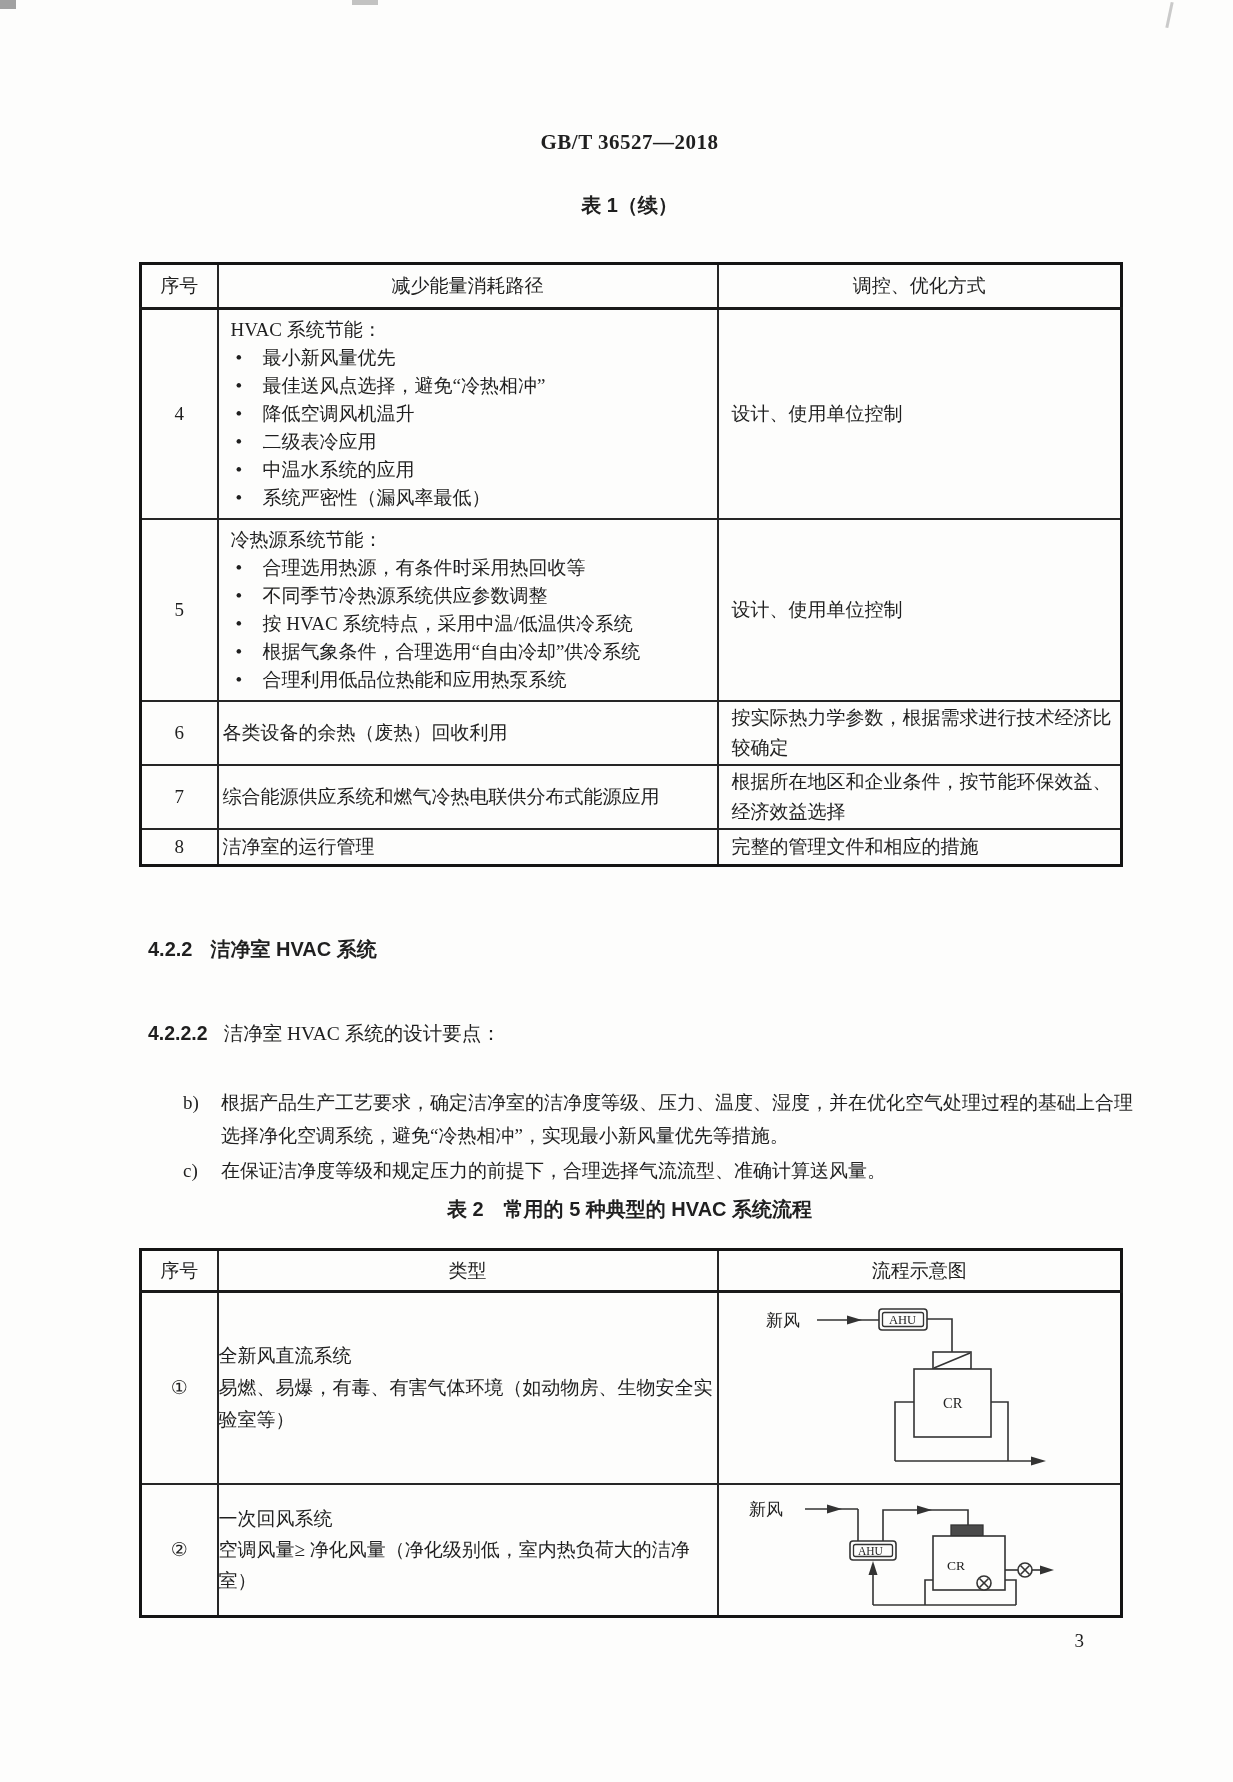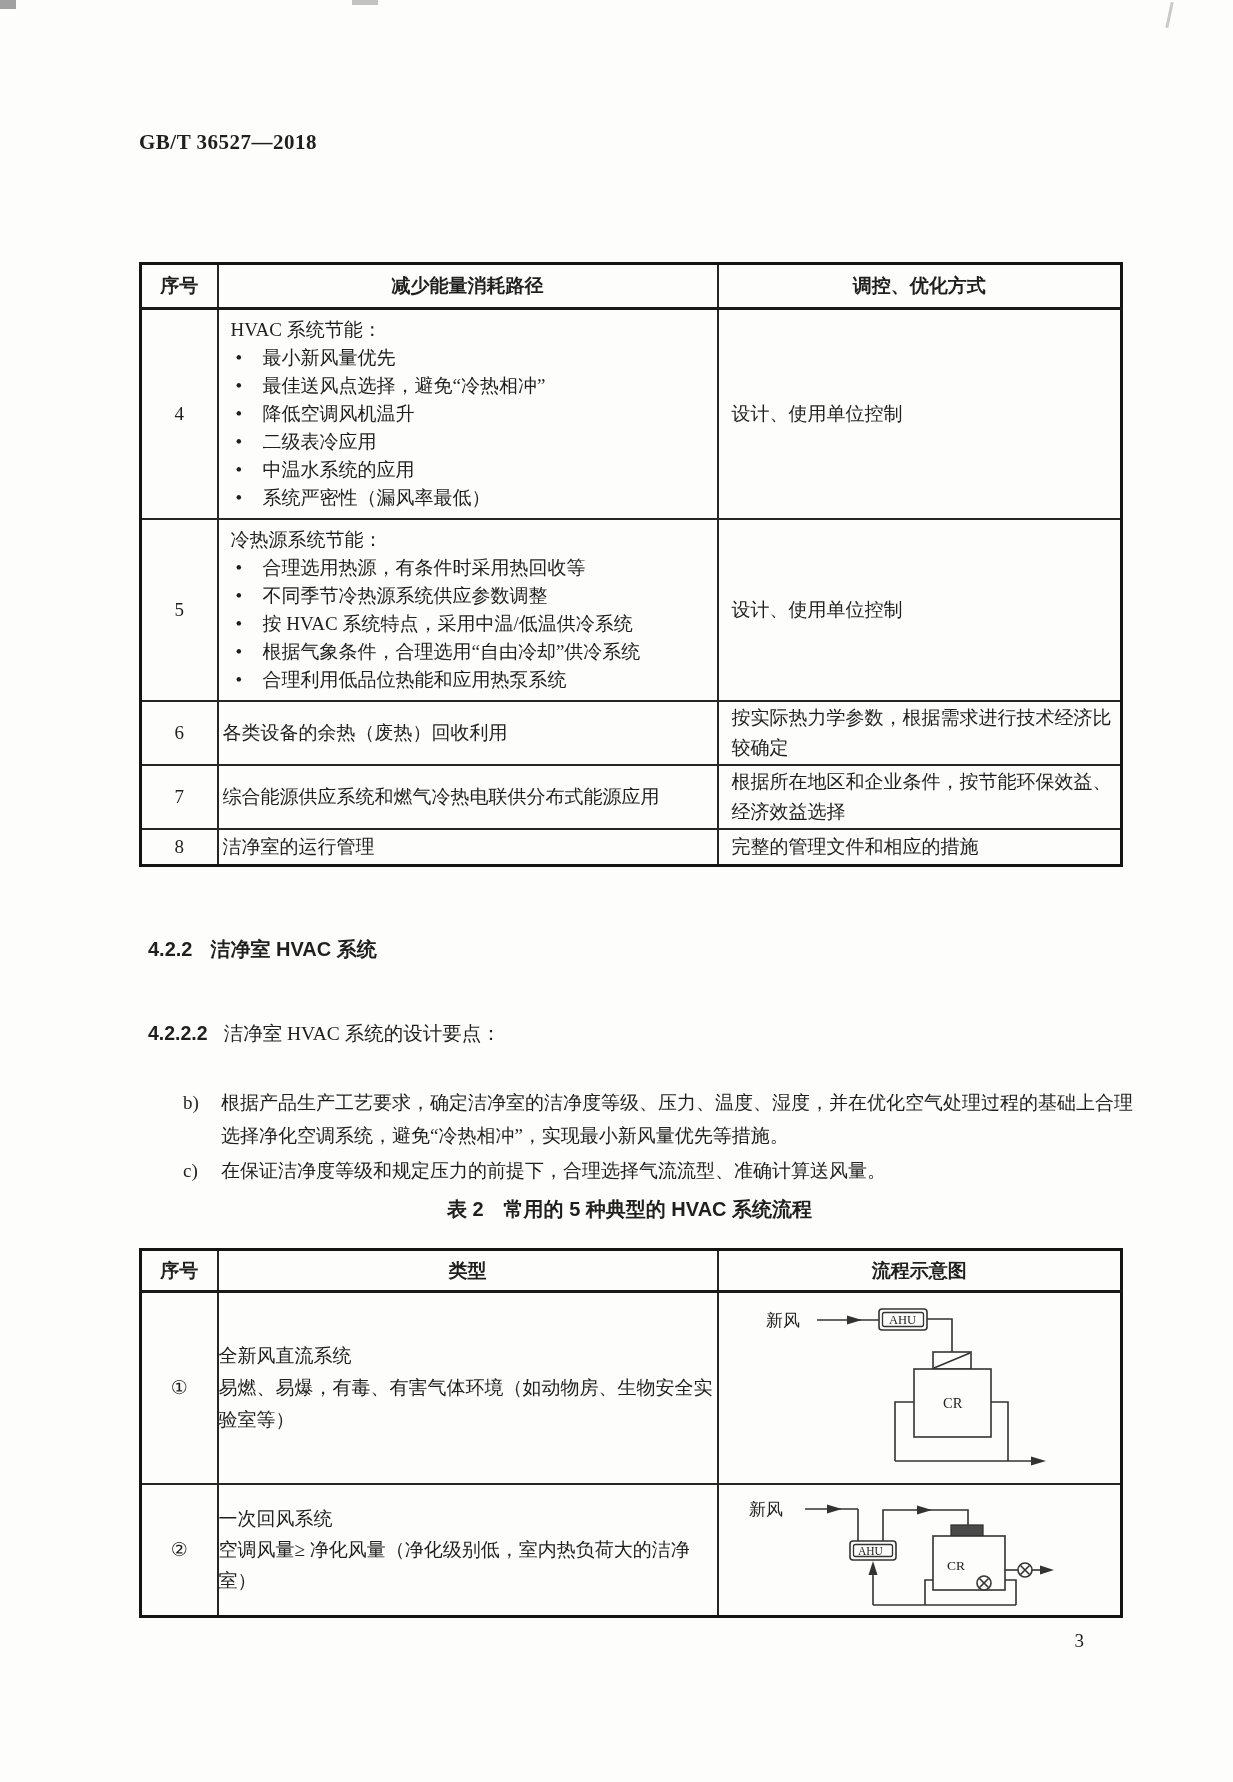--- a/index.html
+++ b/index.html
@@ -2,36 +2,36 @@
 <html><head>
 <meta charset="utf-8">
 <style>
   html,body{margin:0;padding:0;background:#e8e8e8;}
   .page{position:relative;width:1233px;height:1782px;background:#fdfdfc;margin:0 auto;overflow:hidden;
         font-family:"Liberation Serif","DejaVu Serif",serif;color:#1f1f1f;}
   .artifact{position:absolute;background:#555;opacity:.55;}
   .a1{left:0;top:0;width:16px;height:9px;}
   .a2{left:352px;top:0;width:26px;height:5px;opacity:.35;}
   .a3{left:1168px;top:2px;width:3px;height:26px;opacity:.3;transform:rotate(12deg);}
-  .doc-number{position:absolute;left:139px;top:130px;width:981px;text-align:left;
+  .doc-number{position:absolute;left:139px;top:130px;width:981px;text-align:center;
               font-weight:bold;font-size:21px;letter-spacing:.5px;font-family:Liberation Serif, serif;}
   .t-title{position:absolute;left:139px;width:981px;text-align:center;font-weight:bold;font-size:20px;
            font-family:"Liberation Sans","DejaVu Sans",sans-serif;}
   .t1-title{top:192px;}
   .t2-title{top:1196px;}
   table.gbtable{position:absolute;left:139px;width:981px;border-collapse:collapse;table-layout:fixed;
                 font-size:19px;}
   #table1{top:262px;}
   #table2{top:1248px;}
   .gbtable col.c1{width:77px;}
   .gbtable col.c2{width:500px;}
   .gbtable col.c3{width:404px;}
   .gbtable th,.gbtable td{border:2px solid #262626;padding:0;vertical-align:middle;}
   table.gbtable{border:3px solid #141414;}
-  .gbtable th{font-weight:bold;text-align:center;border-bottom:3px solid #1a1a1a;
+  .gbtable th{font-weight:normal;text-align:center;border-bottom:3px solid #1a1a1a;
               font-family:"Liberation Sans","DejaVu Sans",sans-serif;font-size:19px;}
   td.num{text-align:center;}
   td.pathcell{vertical-align:middle;padding:6px 6px 6px 0;}
   .celltitle{padding-left:12px;line-height:28px;}
   .bullet{position:relative;padding-left:44px;line-height:28px;}
   .bullet .dot{position:absolute;left:17px;top:0;}
   td.single{padding-left:4px;}
   td.ctrl{padding-left:13px;padding-right:8px;line-height:30px;}
   td.fncell{padding:4px 10px 4px 37px;line-height:28px;font-size:18.5px;}
   .fnline sup{font-size:12px;margin-right:10px;}
@@ -58,20 +58,21 @@
 <body>
 
 <div class="page">
 
   <div class="artifact a1"></div>
   <div class="artifact a2"></div>
   <div class="artifact a3"></div>
 
   <div class="doc-number">GB/T 36527—2018</div>
 
+  <div class="t-title t1-title">表 1（续）</div>
 
   <table class="gbtable" id="table1">
     <colgroup>
         <col class="c1">
         <col class="c2">
         <col class="c3">
       </colgroup>
     <tbody>
         <tr style="height:45px">
       <th>序号</th>

